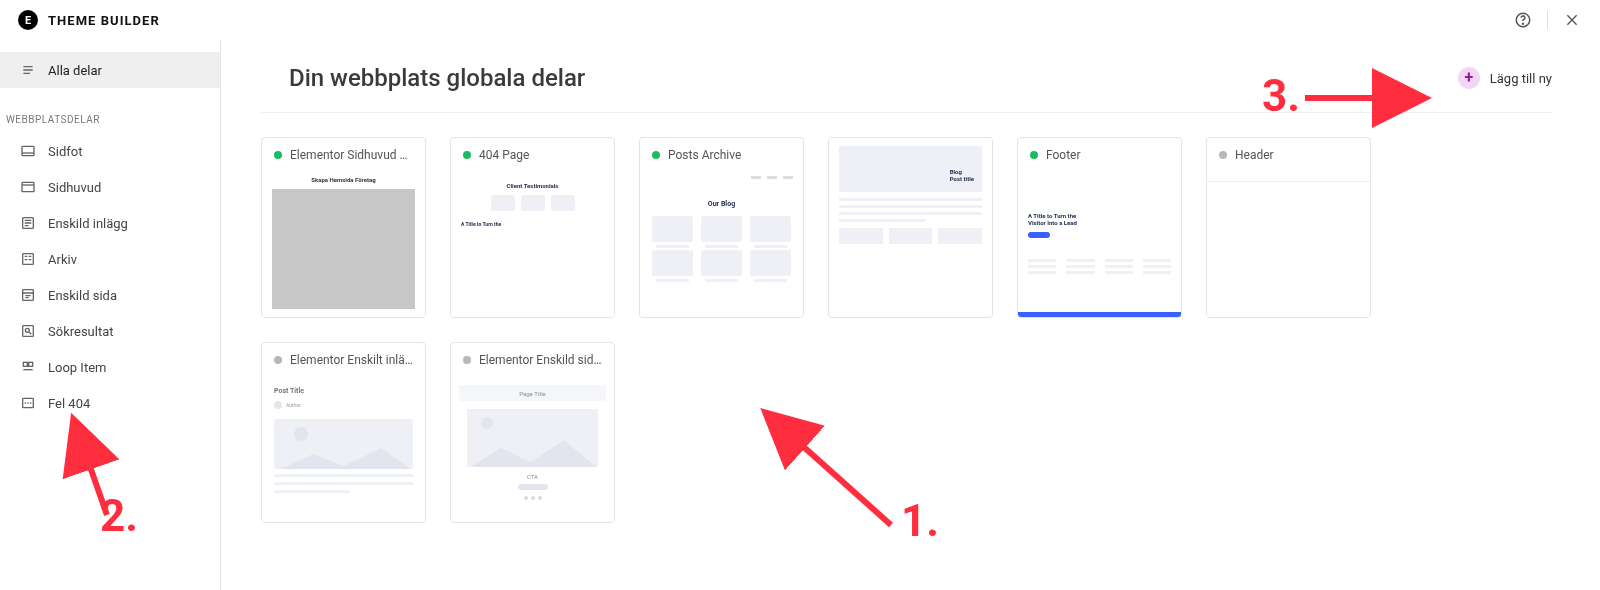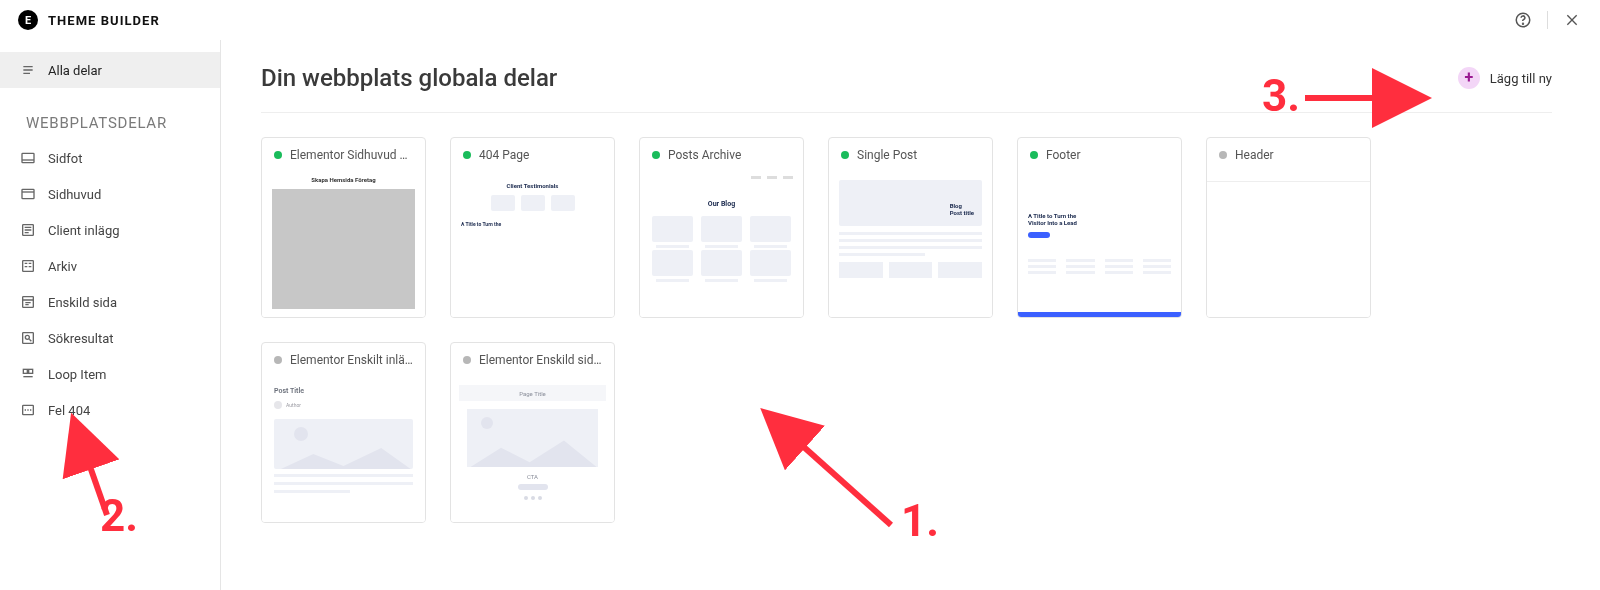--- a/index.html
+++ b/index.html
@@ -12,25 +12,25 @@
   .topbar-right { display:flex; align-items:center; gap:14px; color:#555; }
   .topbar-right .sep { width:1px; height:18px; background:#ddd; }
   .icon-btn { display:inline-flex; align-items:center; justify-content:center; width:20px; height:20px; cursor:pointer; color:#555; }
   
   .layout { display:flex; height:calc(590px - 40px); }
   .sidebar { width:221px; border-right:1px solid #e5e5e5; padding-top:12px; }
   .main { flex:1; padding:24px 48px 24px 40px; position:relative; overflow:hidden; }
   
   .sb-item { display:flex; align-items:center; gap:12px; height:36px; padding:0 20px; font-size:13px; color:#444; cursor:pointer; }
   .sb-item.active { background:#efefef; color:#222; }
-  .sb-section { font-size:15px; letter-spacing:.05em; color:#7a7a7a; padding:26px 26px 8px; }
+  .sb-section { font-size:10px; letter-spacing:.05em; color:#7a7a7a; padding:26px 6px 8px; }
   .sb-icon { width:16px; height:16px; color:#666; display:inline-flex; align-items:center; justify-content:center; }
   
   .page-head { display:flex; align-items:center; justify-content:space-between; border-bottom:1px solid #eee; padding-bottom:20px; margin-bottom:24px; }
-  .page-title { font-size:24px; font-weight:500; color:#3a3a3a; }
+  .page-title { font-size:24px; font-weight:500; color:#3a3a3a;margin-left:28px; }
   .add-new { display:flex; align-items:center; gap:10px; font-size:13px; color:#333; cursor:pointer; }
   .add-new .plus { width:22px; height:22px; border-radius:50%; background:#f3d6f7; display:flex; align-items:center; justify-content:center; color:#9a1a92; font-weight:700; font-size:16px; line-height:1; }
   
   .grid { display:flex; flex-wrap:wrap; gap:24px; }
   .card { width:165px; border:1px solid #e3e3e3; border-radius:4px; background:#fff; display:flex; flex-direction:column; overflow:hidden; }
   .card-head { display:flex; align-items:center; gap:8px; padding:10px 12px; font-size:12px; color:#555; }
   .dot { width:8px; height:8px; border-radius:50%; flex:0 0 auto; }
   .dot.green { background:#1abc5b; }
   .dot.gray  { background:#b7b7b7; }
   .card-title { white-space:nowrap; overflow:hidden; text-overflow:ellipsis; }
@@ -148,21 +148,21 @@
         </span>
       <span>Sidhuvud</span>
     </div>
     <div class="sb-item">
       <span class="sb-icon">
           <svg width="16" height="16" viewBox="0 0 24 24" fill="none" stroke="currentColor" stroke-width="2">
             <rect x="4" y="4" width="16" height="16" rx="1"></rect>
             <path d="M7 8h10M7 12h10M7 16h6"></path>
           </svg>
         </span>
-      <span>Client inlägg</span>
+      <span>Enskild inlägg</span>
     </div>
     <div class="sb-item">
       <span class="sb-icon">
           <svg width="16" height="16" viewBox="0 0 24 24" fill="none" stroke="currentColor" stroke-width="2">
             <rect x="4" y="4" width="16" height="16" rx="1"></rect>
             <path d="M7 8h4M13 8h4M7 13h4M13 13h4"></path>
           </svg>
         </span>
       <span>Arkiv</span>
     </div>
@@ -271,24 +271,20 @@
                   <div class="cell"></div>
                   <div class="cell"></div>
                   <div class="cell"></div>
                 </div>
           </div>
         </div>
           </div>
       </div>
 
       <div class="card">
-        <div class="card-head">
-            <span class="dot green"></span>
-            <span class="card-title">Single Post</span>
-          </div>
         <div class="card-body">
             <div class="thumb single">
           <div class="single">
             <div class="img"></div>
             <div class="cap" style="white-space:pre;">Blog
 Post title</div>
             <div class="lines">
                   <span></span>
                   <span></span>
                   <span></span>

